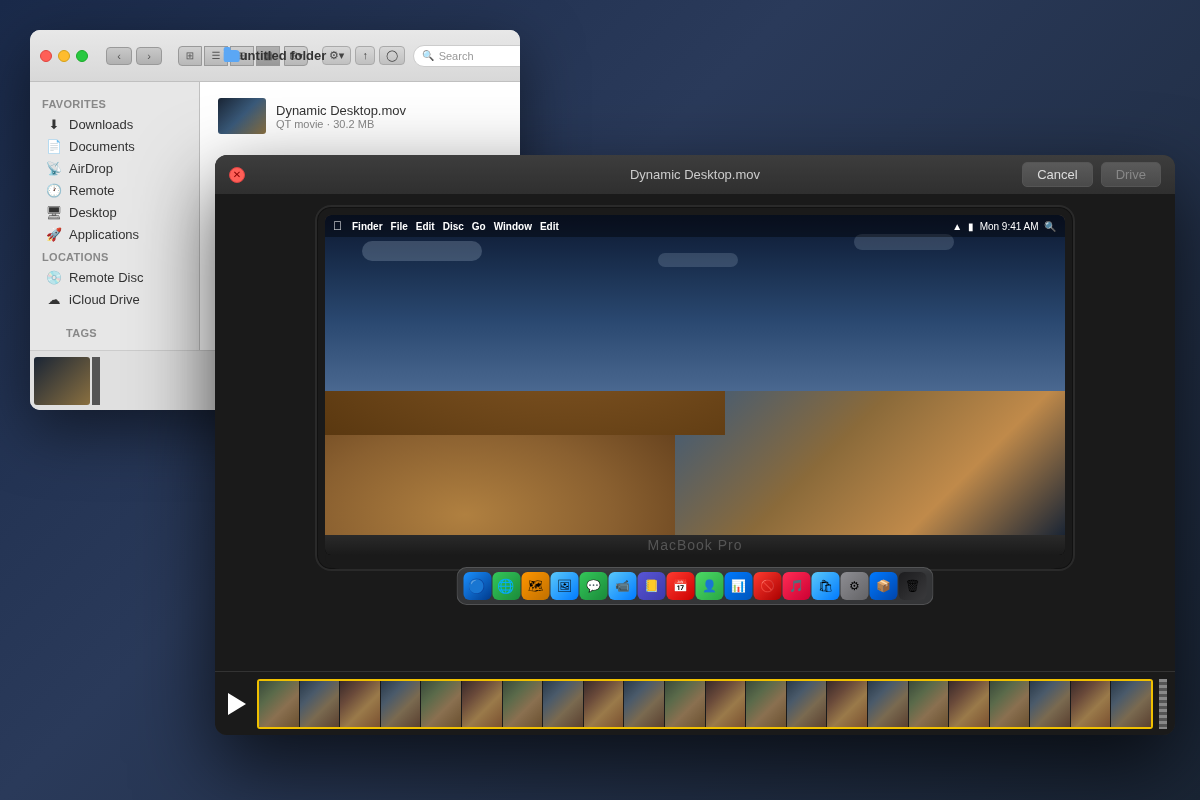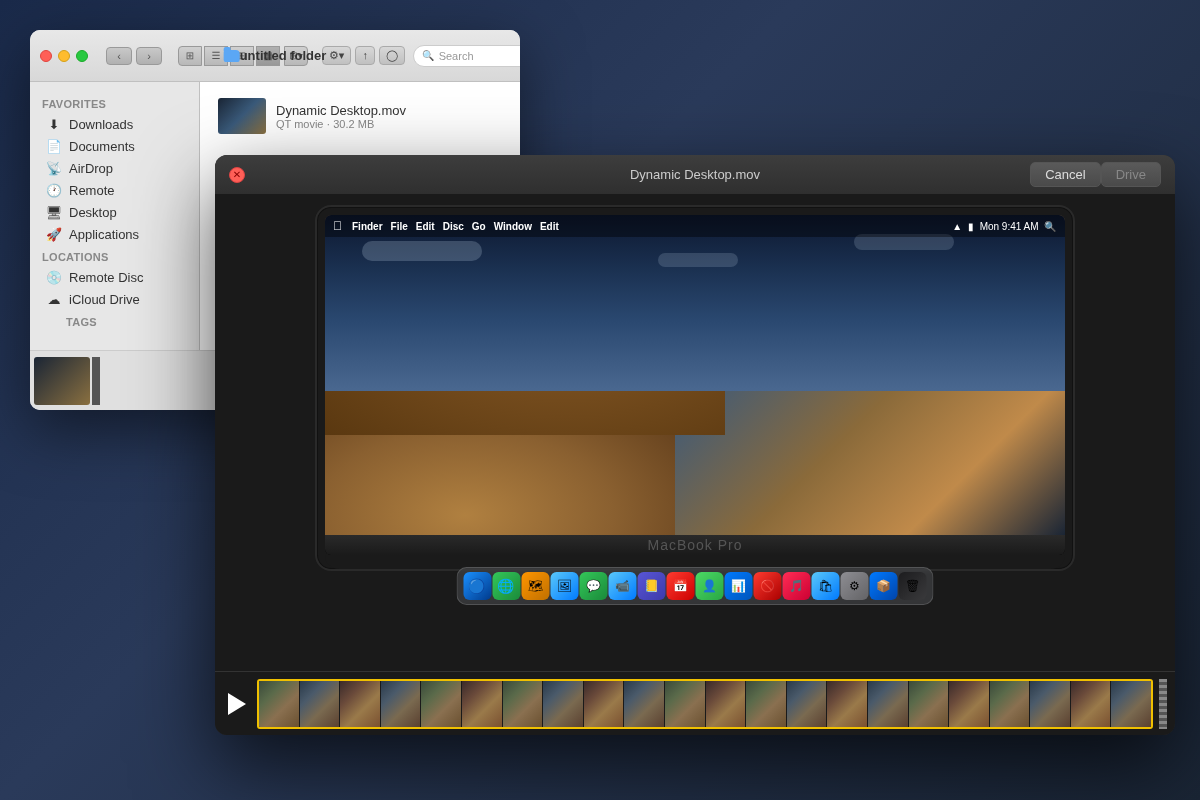--- a/index.html
+++ b/index.html
@@ -256,21 +256,21 @@
       left: 50%;
       transform: translateX(-50%);
       font-size: 13px;
       color: #ccc;
       font-weight: 500;
     }
 
     .preview-actions {
       margin-left: auto;
       display: flex;
-      gap: 0;
+      gap: 8px;
     }
 
     .preview-btn {
       padding: 4px 14px;
       border-radius: 5px;
       font-size: 13px;
       cursor: pointer;
       border: 1px solid #555;
     }
 
@@ -563,21 +563,21 @@
 
       <div class="sidebar-item">
         <div class="sidebar-icon">💿</div>
         <span>Remote Disc</span>
       </div>
       <div class="sidebar-item">
         <div class="sidebar-icon">☁</div>
         <span>iCloud Drive</span>
       </div>
 
-      <div class="sidebar-section-label" style="margin-top:0;padding-left:36px;">Tags</div>
+      <div class="sidebar-section-label" style="margin-top:11px;padding-left:36px;">Tags</div>
 
       <div class="sidebar-item">
         
         
       </div>
 
     </div>
 
     <div class="finder-content">
       <div class="file-item">

